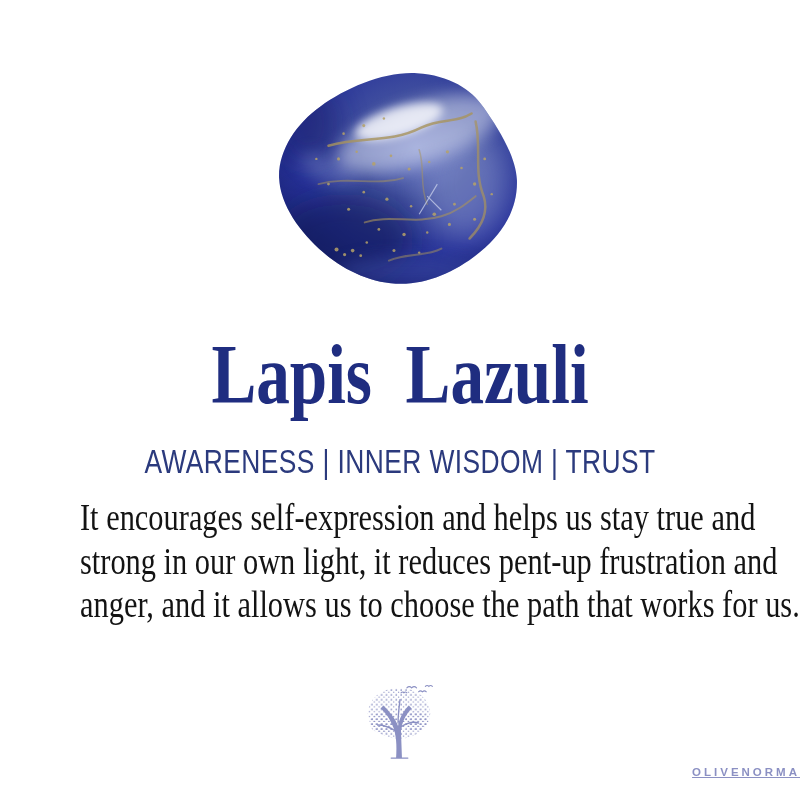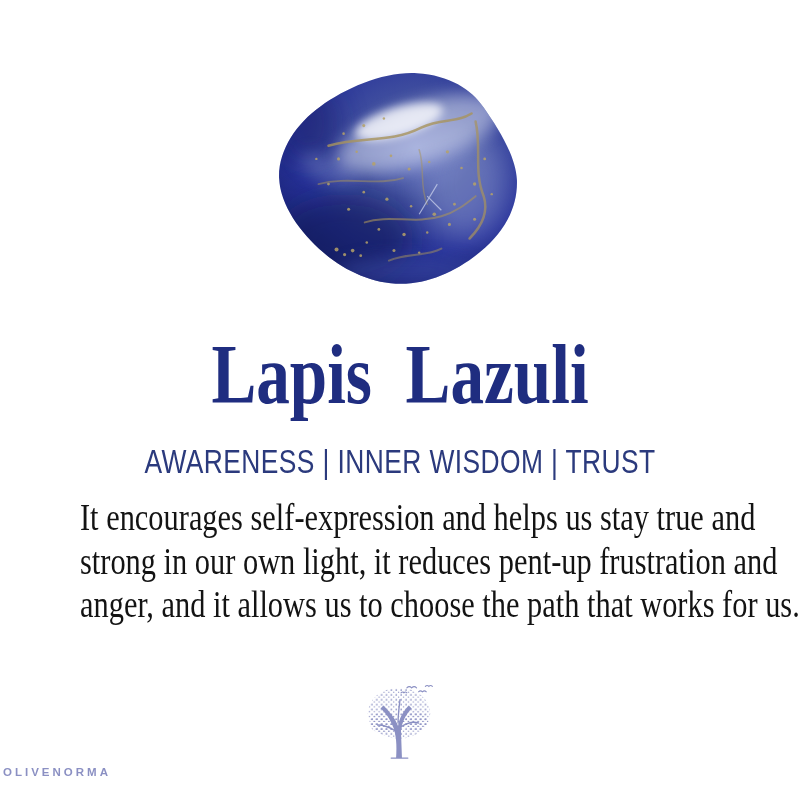--- a/index.html
+++ b/index.html
@@ -58,22 +58,23 @@
     text-align: center;
     color: var(--description-color, #131313);
     transform: scaleX(0.8);
     transform-origin: 50% 50%;
   }
   .description .line { display: block; white-space: pre; }
   .brand {
     position: absolute;
     left: 0; right: 0;
     top: 684px;
-    text-align: left;
+    text-align: right;
     color: var(--brand-color, #8b90c3);
+    text-decoration: underline;
   }
   .tree-svg { display: block; margin: 0 auto; width: 88px; height: 78px; color: var(--brand-color, #8b90c3); }
   .wordmark {
     margin-top: 4px;
     font-size: 11.5px;
     font-weight: bold;
     letter-spacing: 3px;
     text-indent: 3px;
     color: var(--brand-color, #8b90c3);
   }

